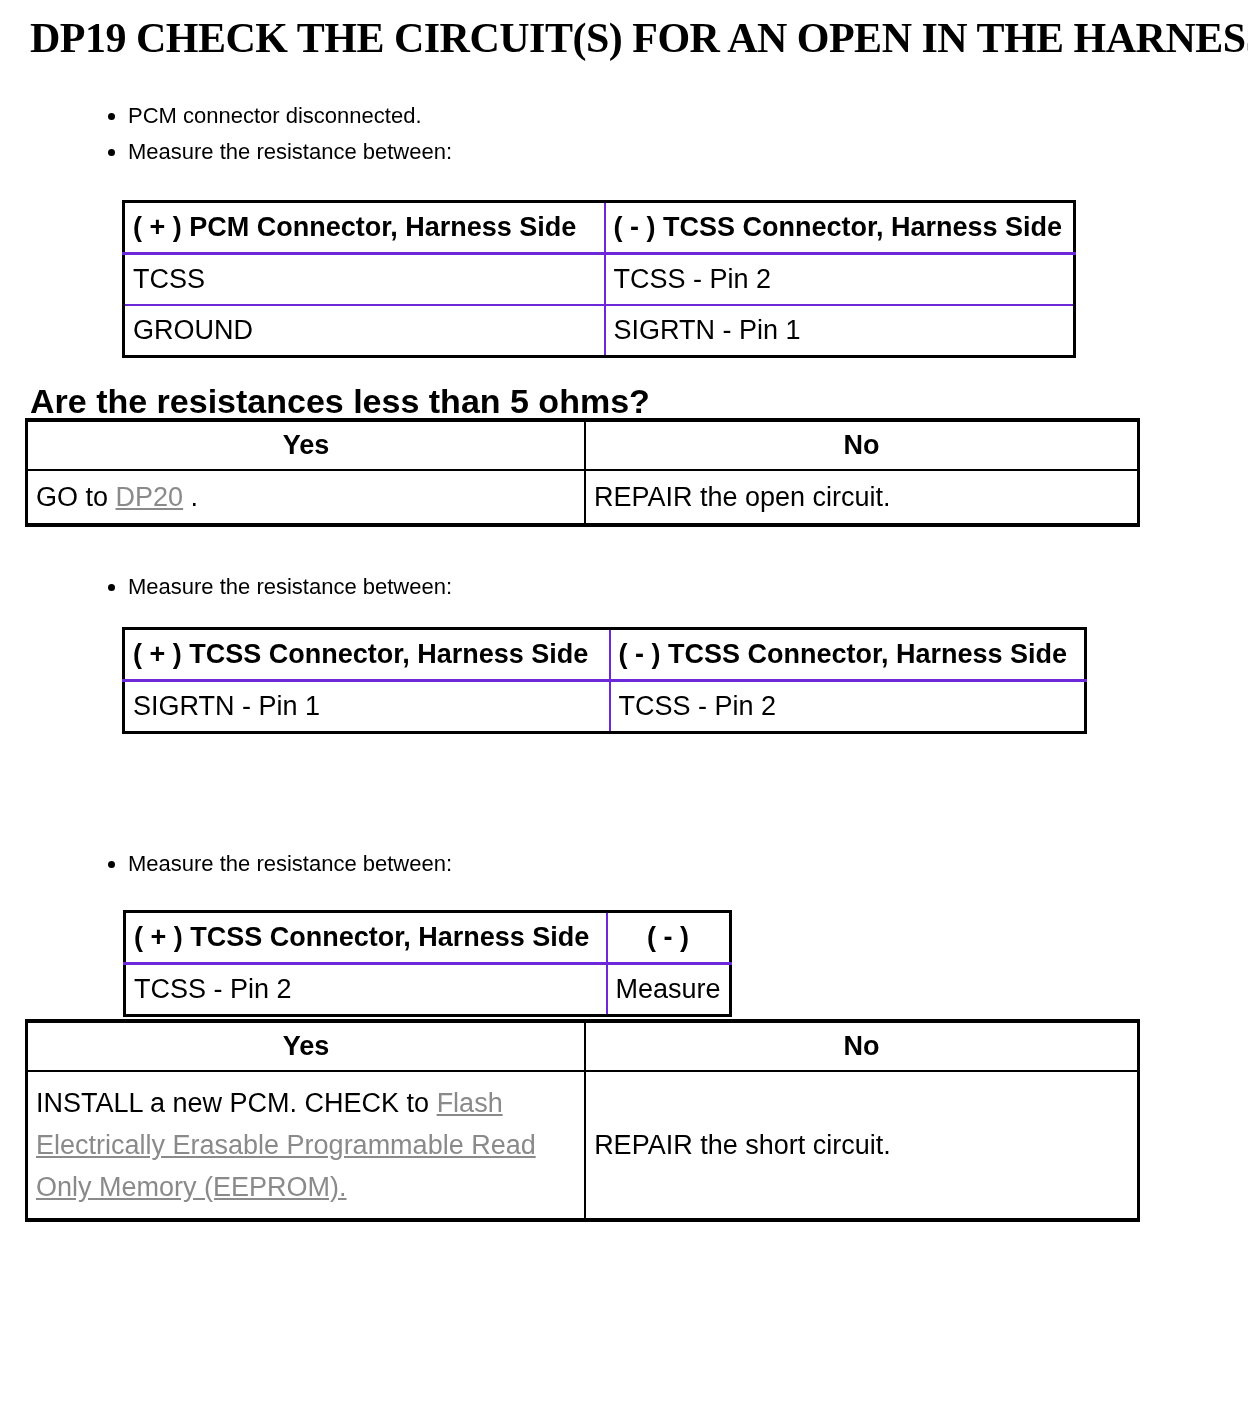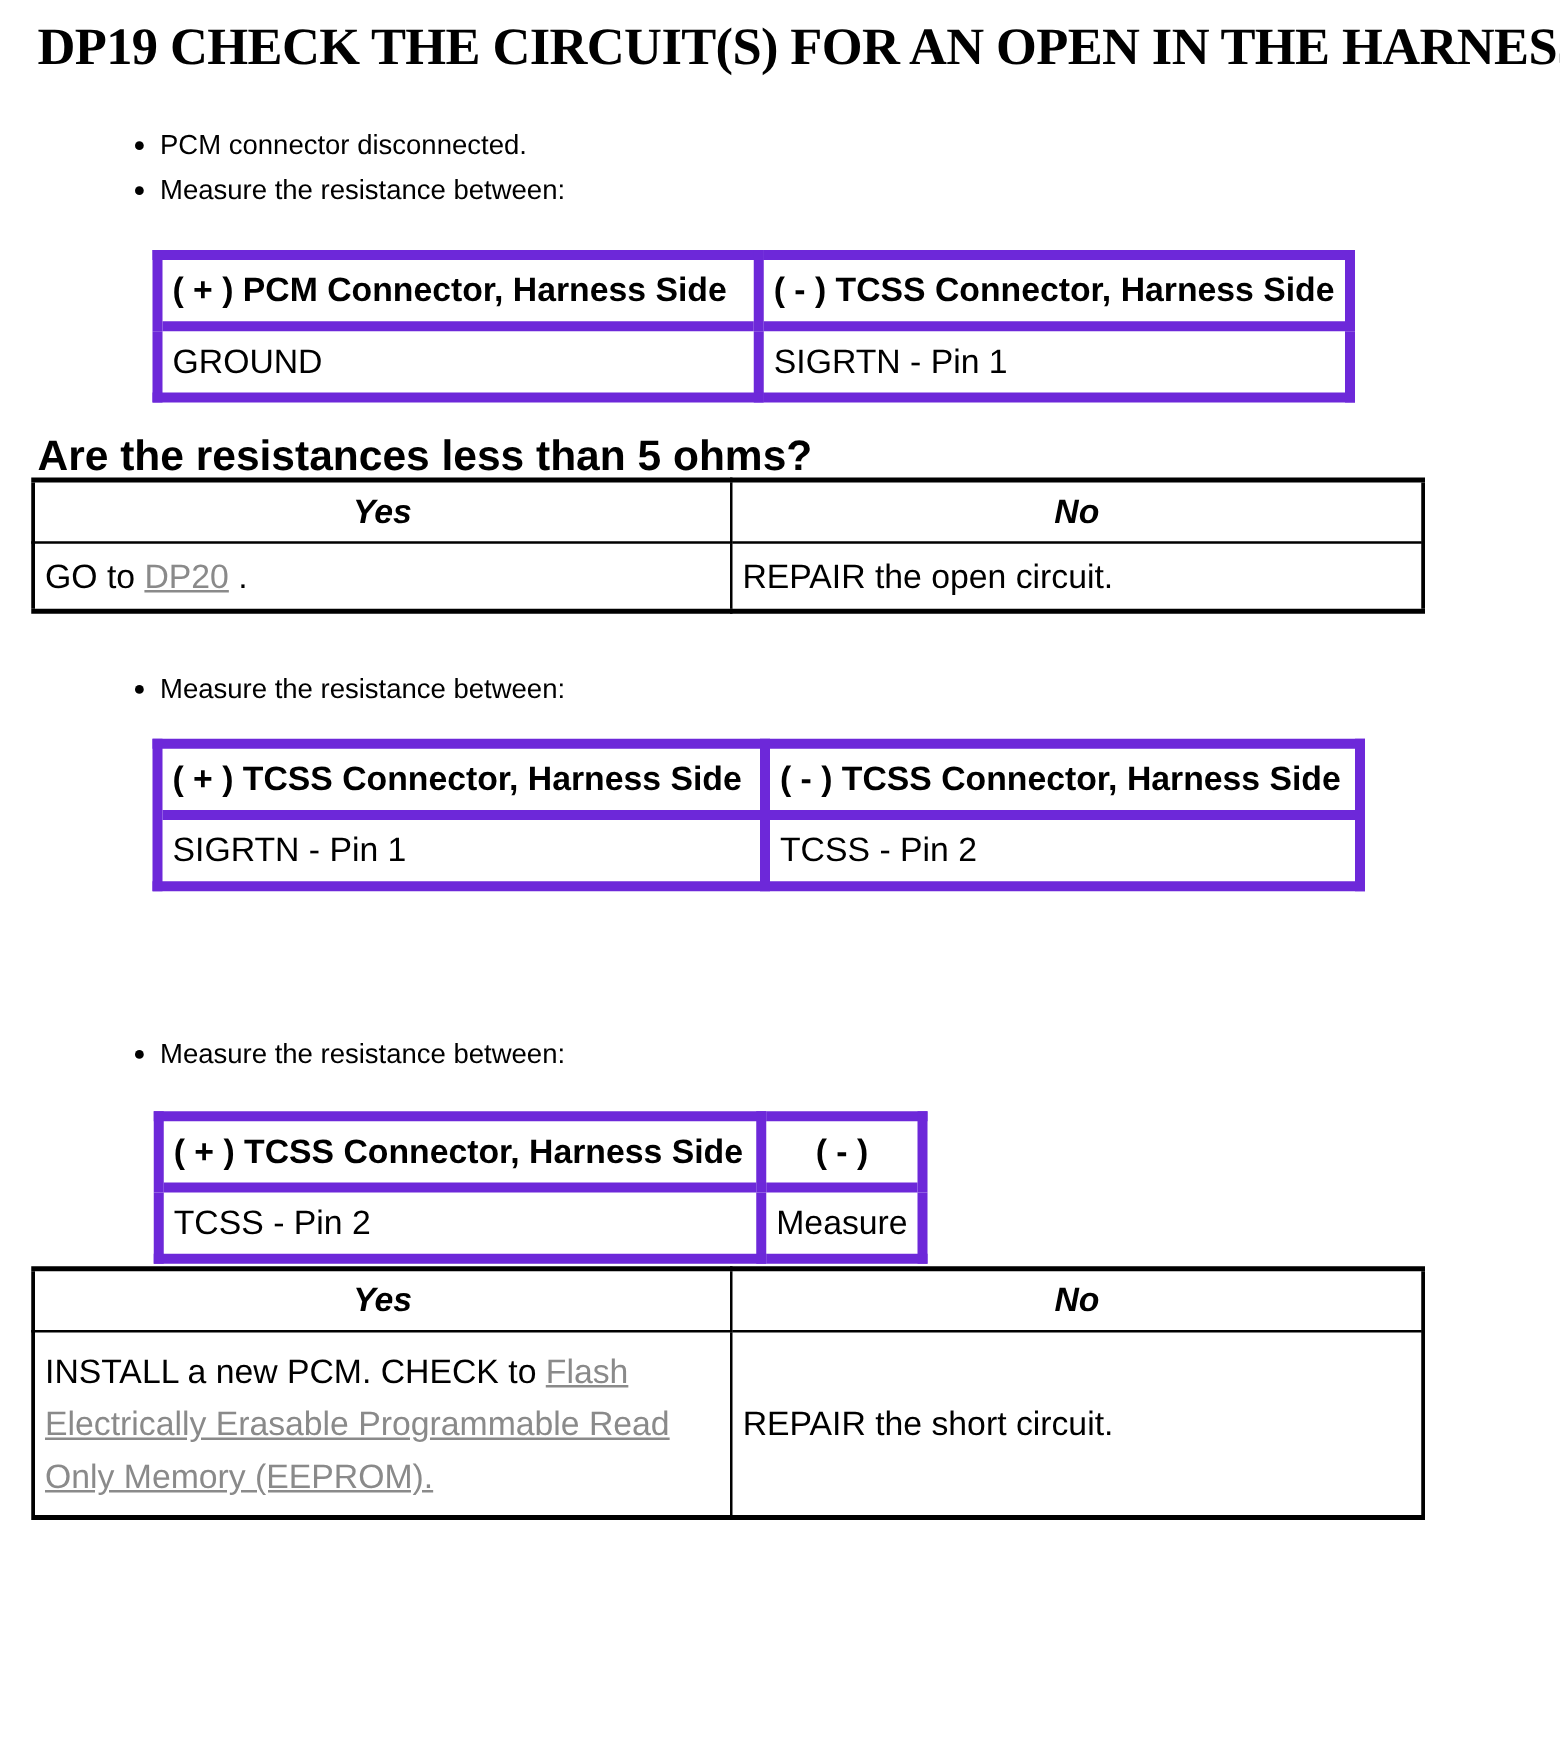--- a/index.html
+++ b/index.html
@@ -35,21 +35,21 @@
   ul.second { margin-top: 42px; }
   ul.third  { margin-top: 112px; }
 
   table { border-collapse: collapse; font-size: 27px; }
 
   table.mtable {
     margin: 30px 0 0 92px;
     border: 3px solid #000;
   }
   table.mtable th, table.mtable td {
-    border: 8px solid #6d28d9;
+    border: 2px solid #6d28d9;
     text-align: left;
     padding: 9px 8px;
     vertical-align: middle;
     white-space: nowrap;
   }
   table.mtable th { font-weight: bold; border-bottom-width: 3px; }
   table.mtable .c1 { width: 481px; }
   table.mtable .c2 { width: 470px; }
   table.mtable2 { margin-top: 22px; }
   table.mtable2 .c1 { width: 486px; }
@@ -72,21 +72,20 @@
     border-top-width: 4px;
     border-bottom-width: 4px;
     width: 1115px;
   }
   table.dtable th {
     border: 2px solid #000;
     font-weight: bold;
     text-align: center;
     padding: 8px 8px;
     height: 46px;
-    font-style: italic;
   }
   table.dtable td {
     border: 2px solid #000;
     text-align: left;
     padding: 10px 8px;
     vertical-align: middle;
   }
   table.dtable .c1 { width: 560px; }
   table.dtable .c2 { width: 555px; }
   table.dtable1 td { height: 55px; margin-left: 48px; }
@@ -109,20 +108,24 @@
   <ul class="bullets">
     <li>PCM connector disconnected.</li>
     <li>Measure the resistance between:</li>
   </ul>
 
   <table class="mtable">
     <tbody>
         <tr>
       <th class="c1">( + ) PCM Connector, Harness Side</th>
       <th class="c2">( - ) TCSS Connector, Harness Side</th>
+    </tr>
+    <tr>
+      <td class="c1">TCSS</td>
+      <td class="c2">TCSS - Pin 2</td>
     </tr>
     <tr>
       <td class="c1">GROUND</td>
       <td class="c2">SIGRTN - Pin 1</td>
     </tr>
   </tbody>
     </table>
 
   <p class="question">Are the resistances less than 5 ohms?</p>
 

